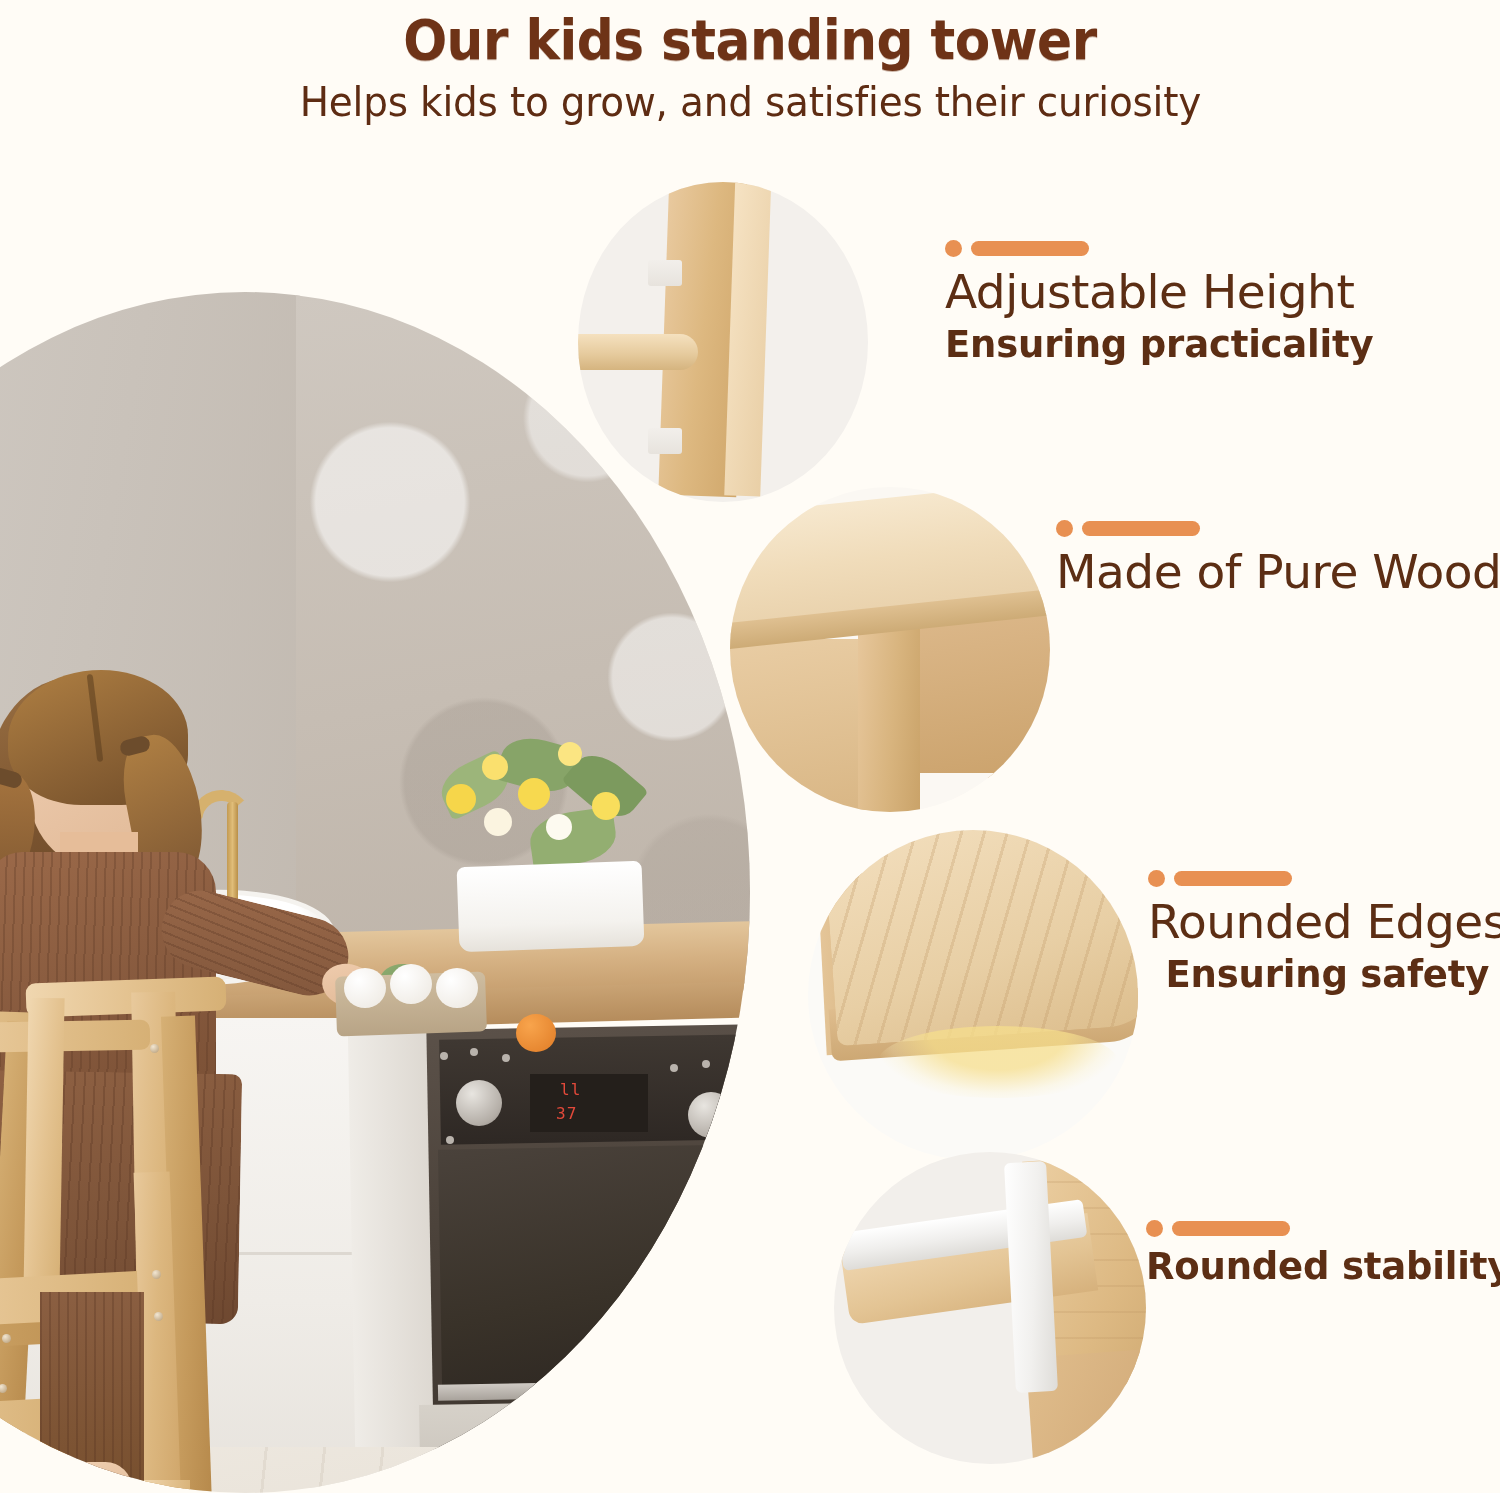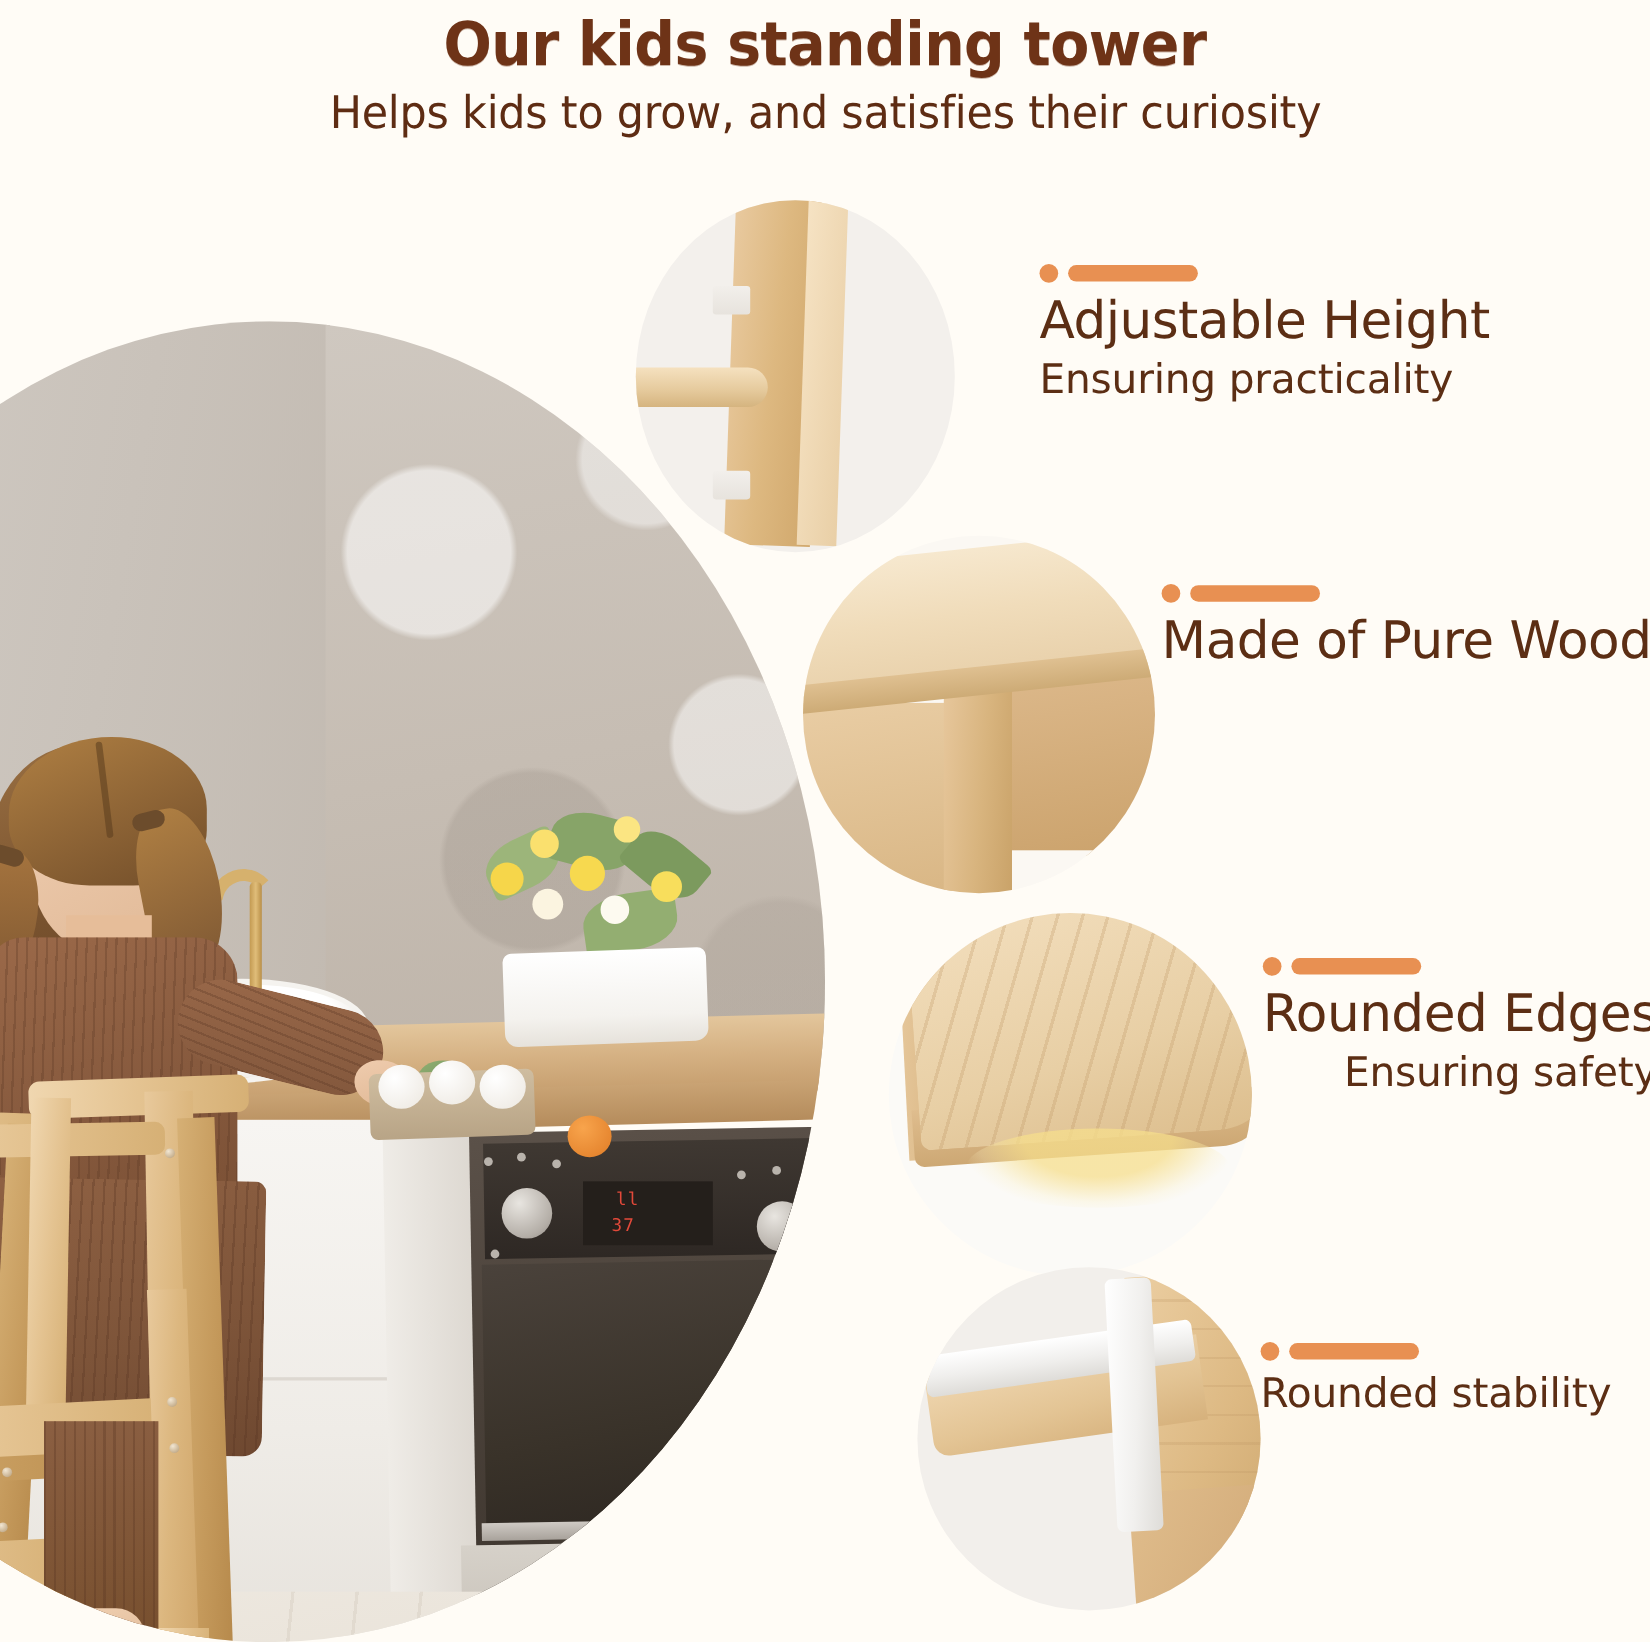--- a/index.html
+++ b/index.html
@@ -258,22 +258,22 @@
   .accent { display:flex; align-items:center; gap:9px; margin-bottom:6px; }
   .accent .dot { width:17px; height:17px; border-radius:50%; background:#E89052; }
   .accent .bar { width:118px; height:15px; border-radius:8px; background:#E89052; }
   .f-title {
     font-family:"DejaVu Sans", sans-serif;
     font-weight:400; font-size:47px; line-height:58px;
     color:#5C2E14; letter-spacing:-0.5px; white-space:nowrap;
   }
   .f-sub {
     font-family:"DejaVu Sans", sans-serif;
-    font-weight:400; font-size:37px; line-height:48px;
-    color:#5C2E14; letter-spacing:-0.2px; white-space:nowrap;
+    font-weight:700; font-size:37px; line-height:48px;
+    color:#5C2E14; letter-spacing:-0.2px; white-space:nowrap;text-align:center;
   }
   .align-right { text-align:right; }
   .align-right .accent { justify-content:flex-start; }
 </style>
 </head>
 <body>
 
 <div class="header">
   <div class="title">Our kids standing tower</div>
   <div class="subtitle">Helps kids to grow, and satisfies their curiosity</div>
@@ -412,21 +412,21 @@
 </div>
 
 <div class="circ" style="left:730px; top:487px; width:320px; height:325px; background:#fbf8f3;">
   <div class="d2-top"></div>
   <div class="d2-lowshelf"></div>
   <div class="d2-back"></div>
   <div class="d2-gap"></div>
   <div class="d2-leg"></div>
   <div class="d2-edge"></div>
 </div>
-<div class="feature" style="left:1056px; top:531px;">
+<div class="feature" style="left:1056px; top:520px;">
   <div class="accent">
     <span class="dot"></span>
     <span class="bar"></span>
   </div>
   <div class="f-title">Made of Pure Wood</div>
 </div>
 
 <div class="circ" style="left:808px; top:830px; width:330px; height:330px; background:#fbfaf7;">
   <div class="d3-left"></div>
   <div class="d3-side"></div>

